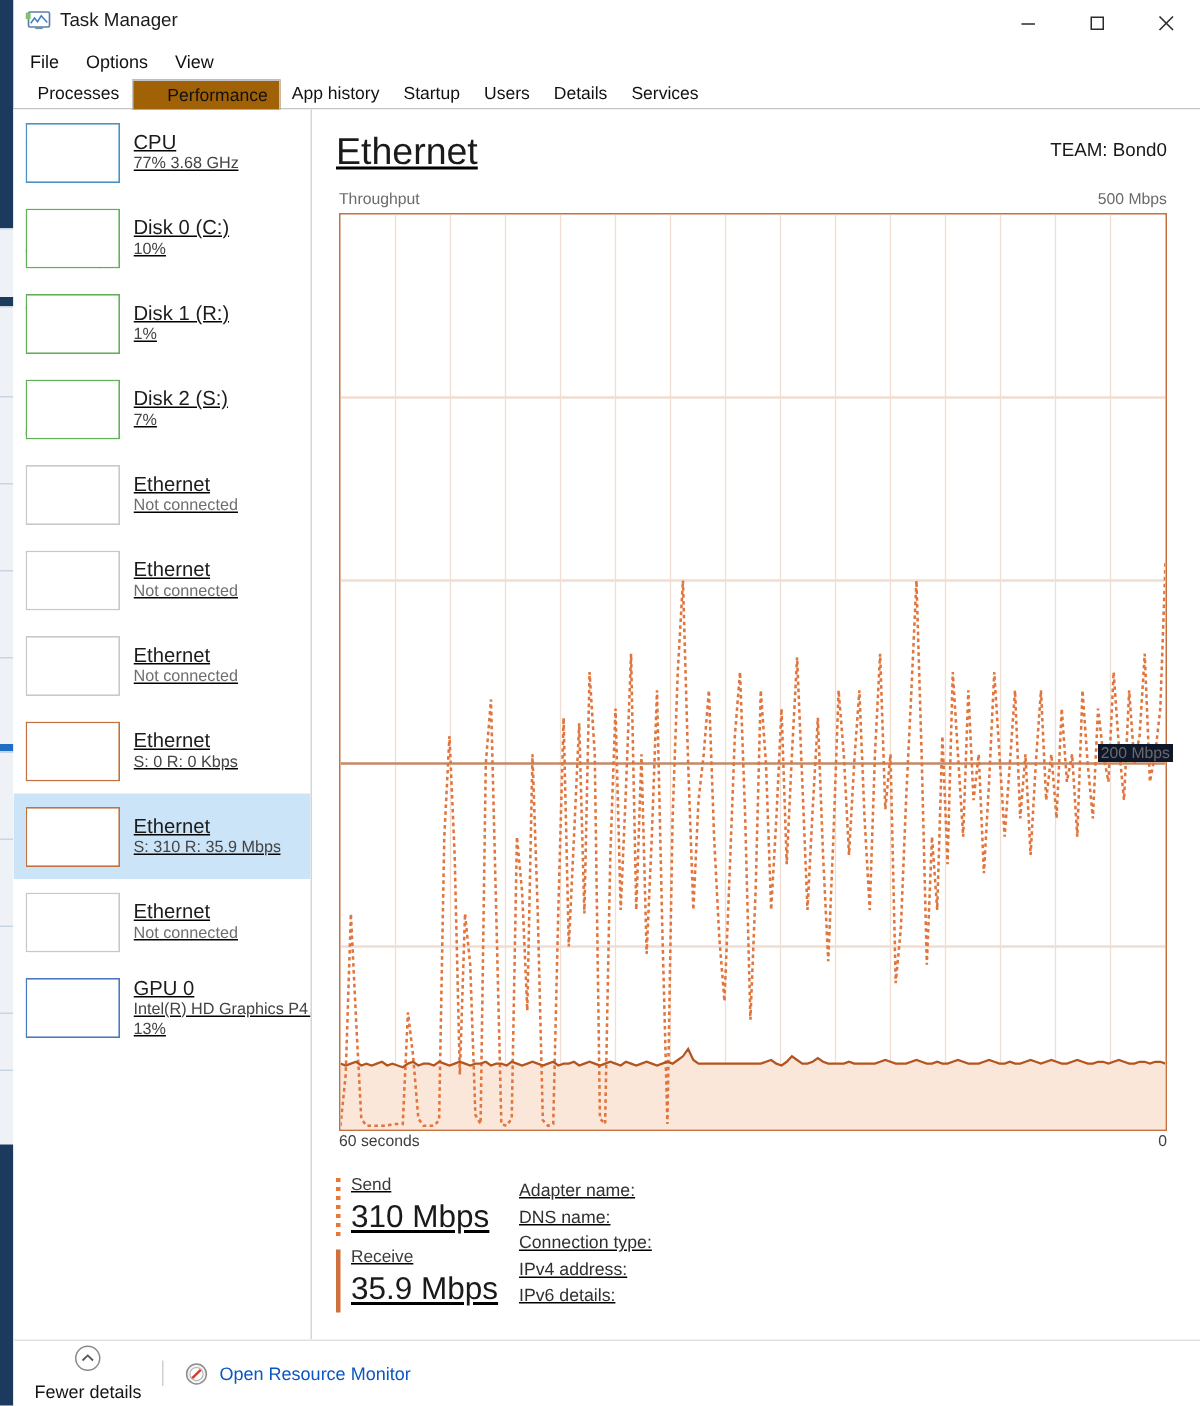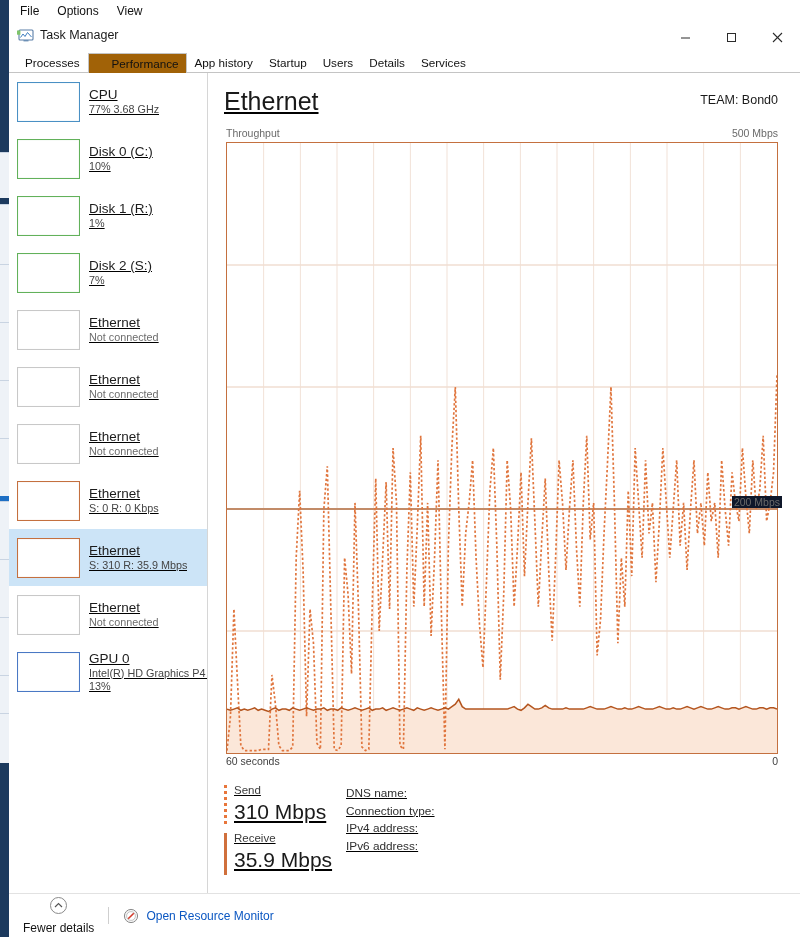--- a/index.html
+++ b/index.html
@@ -156,26 +156,20 @@
   <div class="seg pale" style="top:501px;height:58px;"></div>
   <div class="seg pale" style="top:559px;height:58px;"></div>
   <div class="seg pale" style="top:617px;height:58px;"></div>
   <div class="seg pale" style="top:675px;height:38px;"></div>
   <div class="seg pale" style="top:713px;height:50px;"></div>
   <div class="seg navy" style="top:763px;height:174px;"></div>
 </div>
 
 <div id="window">
 
-  <div id="menubar">
-    <div class="menu-item">File</div>
-    <div class="menu-item">Options</div>
-    <div class="menu-item">View</div>
-  </div>
-
   <div id="titlebar">
     <svg id="tm-icon" viewBox="0 0 17 15">
       <rect x="2" y="1" width="14" height="10" rx="1" fill="#ffffff" stroke="#5a7ea8" stroke-width="1.1"></rect>
       <path d="M3.5 8.5 L6 5 L8 7.5 L10.5 3.5 L14.5 8" fill="none" stroke="#3f7fbf" stroke-width="1"></path>
       <rect x="6.5" y="11" width="5" height="1.4" fill="#6b8fb5"></rect>
       <rect x="0" y="1.5" width="3.4" height="4.2" fill="#7ec46a"></rect>
     </svg>
     <div id="title-text">Task Manager</div>
     <div class="wbtn" id="btn-min">
       <svg width="11" height="11" viewBox="0 0 11 11">
@@ -186,20 +180,26 @@
       <svg width="11" height="11" viewBox="0 0 11 11">
           <rect x="1.5" y="1.5" width="8" height="8" fill="none" stroke="currentColor" stroke-width="1"></rect>
         </svg>
     </div>
     <div class="wbtn" id="btn-close">
       <svg width="11" height="11" viewBox="0 0 11 11">
           <line x1="1" y1="1" x2="10" y2="10" stroke="currentColor" stroke-width="1.1"></line>
           <line x1="10" y1="1" x2="1" y2="10" stroke="currentColor" stroke-width="1.1"></line>
         </svg>
     </div>
+  </div>
+
+  <div id="menubar">
+    <div class="menu-item">File</div>
+    <div class="menu-item">Options</div>
+    <div class="menu-item">View</div>
   </div>
 
   <div id="tabstrip">
     <div class="tab">Processes</div>
     <div class="tab active">Performance</div>
     <div class="tab">App history</div>
     <div class="tab">Startup</div>
     <div class="tab">Users</div>
     <div class="tab">Details</div>
     <div class="tab">Services</div>
@@ -440,24 +440,25 @@
             <div class="stat-label">Send</div>
             <div class="stat-value">310 Mbps</div>
           </div>
           <div class="stat-block">
             <div class="stat-bar solid"></div>
             <div class="stat-label">Receive</div>
             <div class="stat-value">35.9 Mbps</div>
           </div>
         </div>
         <div id="stats-right">
+          <div class="info-row">Adapter name:</div>
           <div class="info-row">DNS name:</div>
           <div class="info-row">Connection type:</div>
           <div class="info-row">IPv4 address:</div>
-          <div class="info-row">IPv6 address:</div>
+          <div class="info-row">IPv6 details:</div>
         </div>
       </div>
 
     </div>
   </div>
 
   <div id="footer">
     <div id="fewer-details">
       <div class="circ-icon">
         <svg width="9" height="7" viewBox="0 0 9 7">

